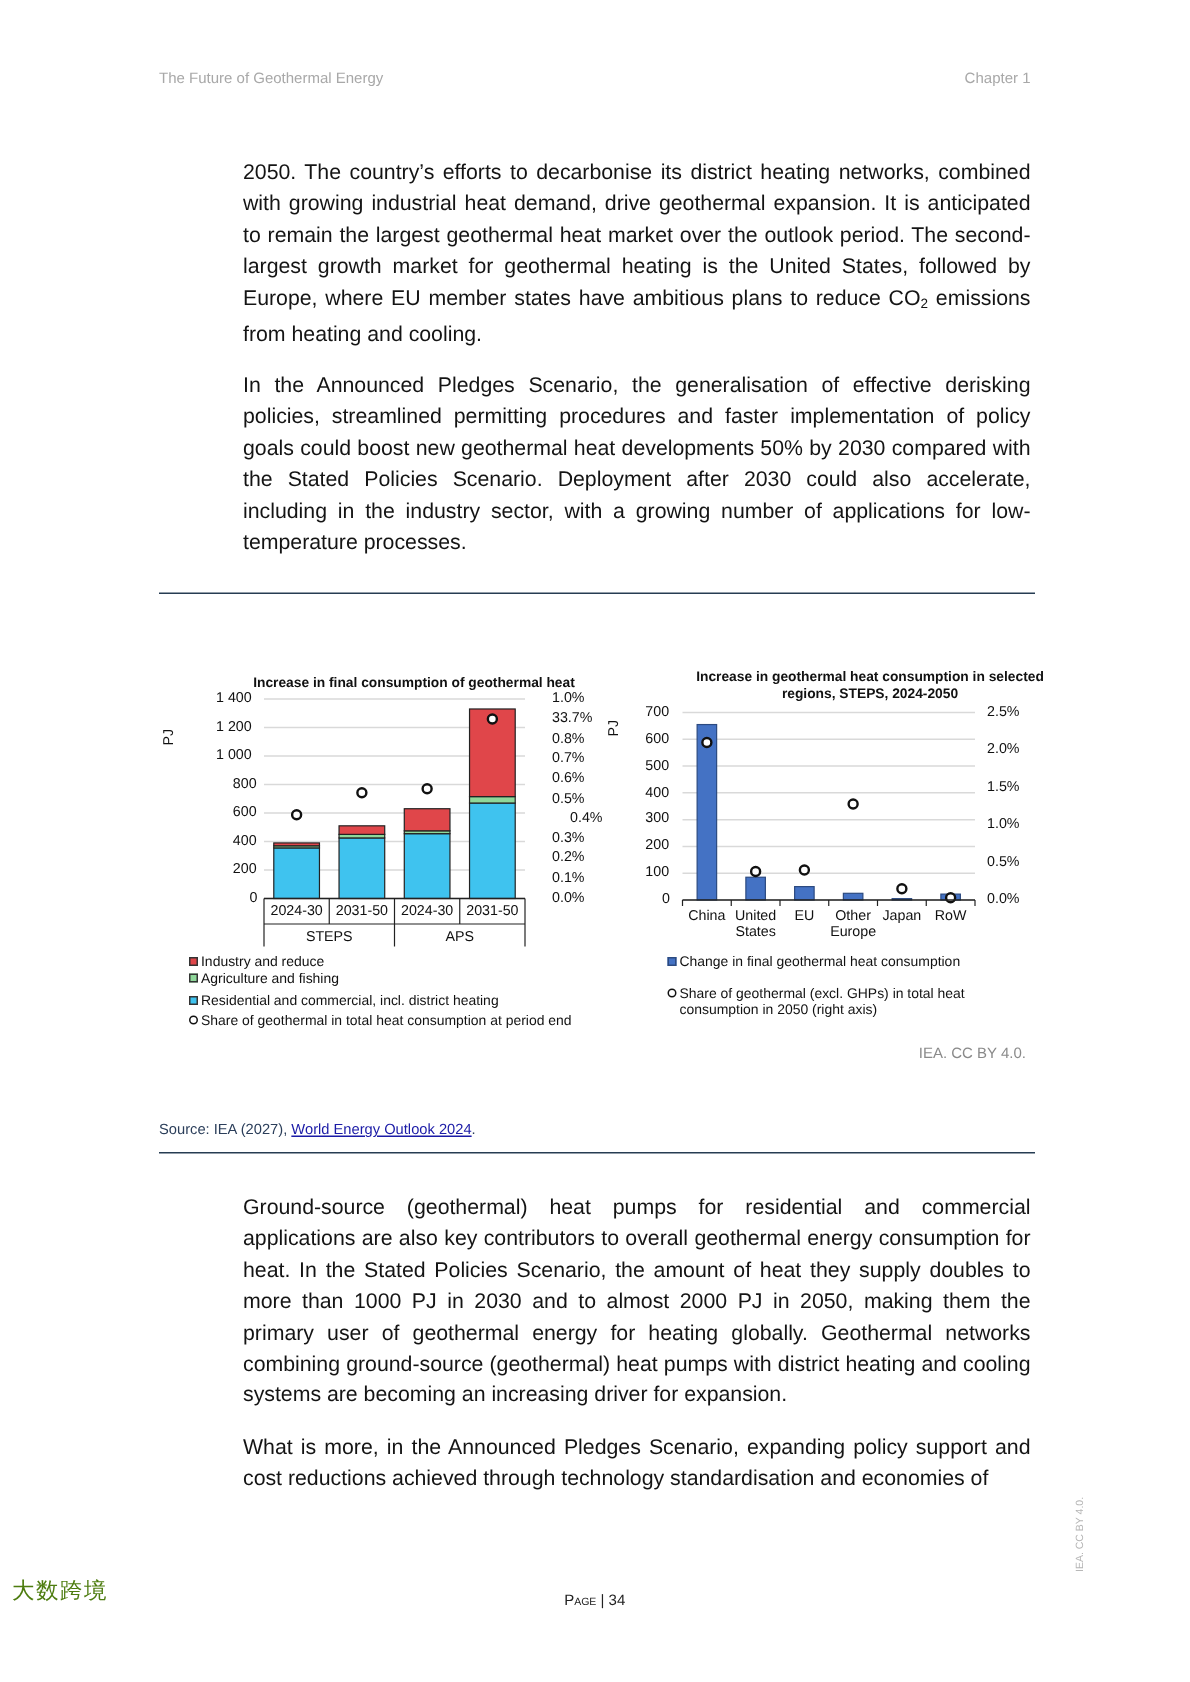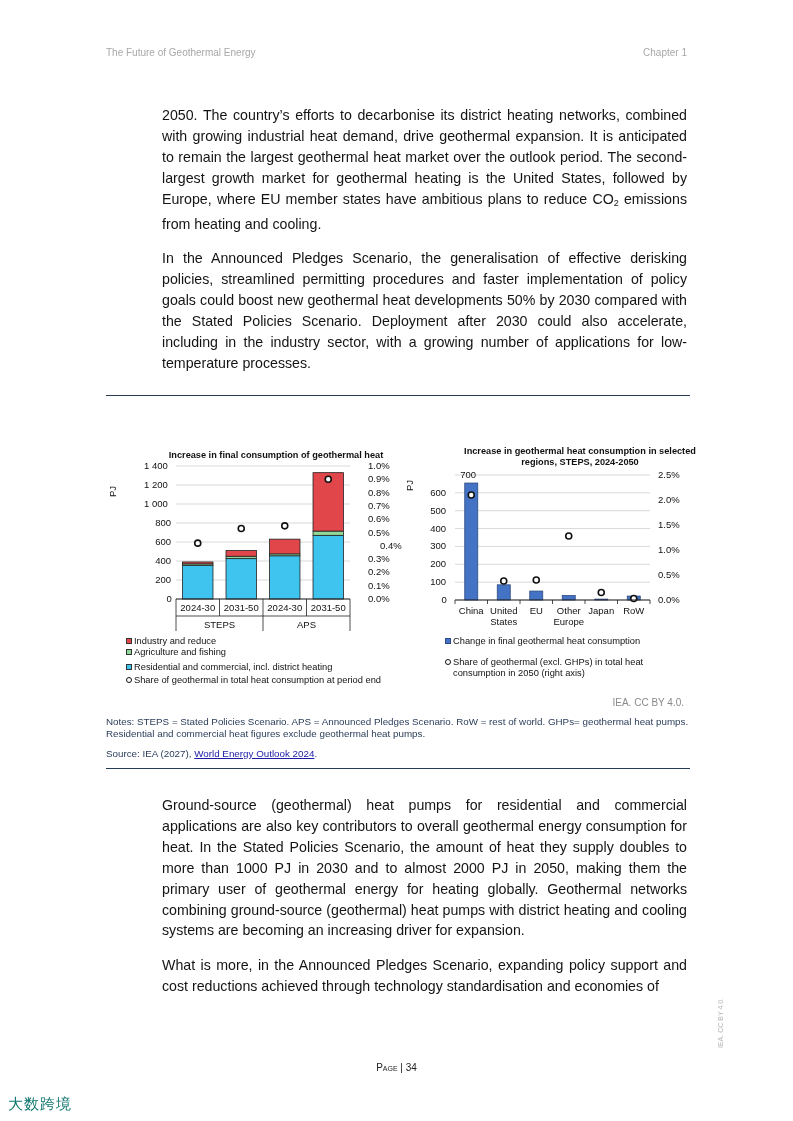--- a/index.html
+++ b/index.html
@@ -31,21 +31,21 @@
 
   .credit { position: absolute; right: 6px; top: 301px; font-size: 10px; color: #8a8a8a; }
   .notes { position: absolute; left: 0; top: 320px; width: 584px; font-size: 9.8px; line-height: 12px; color: #2b3e5a; }
   .source { position: absolute; left: 0; top: 352px; font-size: 9.8px; color: #2b3e5a; }
   .source a { color: #1a1aa6; text-decoration: underline; }
 
   .page-num { position: absolute; top: 1062px; left: 0; width: 793px; text-align: center; font-size: 10px; color: #222; }
   .page-num .sc { font-variant: small-caps; }
   .side-license { position: absolute; left: 717px; top: 1048px; font-size: 7px; color: #b5b5b5;
     transform: rotate(-90deg); transform-origin: left top; white-space: nowrap; }
-  .watermark { position: absolute; left: 8px; top: 1095px; font-size: 15px; color: #0f766e; letter-spacing: 1px; }
+  .watermark { position: absolute; left: 8px; top: 1051px; font-size: 15px; color: #4d7c0f; letter-spacing: 1px; }
 </style>
 </head>
 <body>
 
 <div class="running-header">
   <span>The Future of Geothermal Energy</span>
   <span>Chapter 1</span>
 </div>
 
 <div class="body-text" id="para-block-1">
@@ -152,55 +152,54 @@
         <span class="swatch" style="background:#4472c4; border-color:#2c4a80"></span>
         <span>Change in final geothermal heat consumption</span>
       </div>
     <div class="legend-row" style="left:339px; top:261px; width:230px;">
         <span class="circ"></span>
         <span>Share of geothermal (excl. GHPs) in total heat consumption in 2050 (right axis)</span>
       </div>
   </div>
 
   <div class="credit">IEA. CC BY 4.0.</div>
-  <div class="notes">Notes: STEPS = Stated Policies Scenario. APS = Announced Pledges Scenario. RoW = rest of world. GHPs= geothermal heat pumps. Residential and commercial heat figures exclude geothermal heat pumps.</div>
   <div class="source"><span>Source: IEA (2027), </span><a href="#">World Energy Outlook 2024</a><span>.</span></div>
 <div class="tick" style="left: 60.4px; top: 197px;">0</div>
     <div class="tick" style="left: 49.2px; top: 178px;">200</div>
     <div class="tick" style="left: 49.2px; top: 159px;">400</div>
     <div class="tick" style="left: 49.2px; top: 140px;">600</div>
     <div class="tick" style="left: 49.2px; top: 121px;">800</div>
     <div class="tick" style="left: 38px; top: 102px;">1 000</div>
     <div class="tick" style="left: 38px; top: 83px;">1 200</div>
     <div class="tick" style="left: 38px; top: 64px;">1 400</div>
     <div class="tick" style="left: 262px; top: 197px;">0.0%</div>
     <div class="tick" style="left: 262px; top: 183.7px;">0.1%</div>
     <div class="tick" style="left: 262px; top: 170.4px;">0.2%</div>
     <div class="tick" style="left: 262px; top: 157.1px;">0.3%</div>
     <div class="tick" style="left: 262px; top: 143.8px; margin-left: 12px;">0.4%</div>
     <div class="tick" style="left: 262px; top: 130.5px;">0.5%</div>
     <div class="tick" style="left: 262px; top: 117.2px;">0.6%</div>
     <div class="tick" style="left: 262px; top: 103.9px;">0.7%</div>
     <div class="tick" style="left: 262px; top: 90.6px;">0.8%</div>
-    <div class="tick" style="left: 262px; top: 77.3px;">0.9%</div>
+    <div class="tick" style="left: 262px; top: 77.3px;">33.7%</div>
     <div class="tick" style="left: 262px; top: 64px;">1.0%</div>
     <div class="cat" style="left: 70px; top: 206px; width: 43.5px;">2024-30</div>
     <div class="cat" style="left: 113.5px; top: 206px; width: 43.5px;">2031-50</div>
     <div class="cat" style="left: 157px; top: 206px; width: 43.5px;">2024-30</div>
     <div class="cat" style="left: 200.5px; top: 206px; width: 43.5px;">2031-50</div>
     <div class="cat" style="left: 70px; top: 223px; width: 87px;">STEPS</div>
     <div class="cat" style="left: 157px; top: 223px; width: 87px;">APS</div>
     <div class="tick" style="left: 335.4px; top: 198px;">0</div>
     <div class="tick" style="left: 324.2px; top: 180.143px;">100</div>
     <div class="tick" style="left: 324.2px; top: 162.286px;">200</div>
     <div class="tick" style="left: 324.2px; top: 144.429px;">300</div>
     <div class="tick" style="left: 324.2px; top: 126.571px;">400</div>
     <div class="tick" style="left: 324.2px; top: 108.714px;">500</div>
     <div class="tick" style="left: 324.2px; top: 90.8571px;">600</div>
-    <div class="tick" style="left: 324.2px; top: 73px; margin-left: 30px;">700</div>
+    <div class="tick" style="left: 324.2px; top: 73px;">700</div>
     <div class="tick" style="left: 552px; top: 198px;">0.0%</div>
     <div class="tick" style="left: 552px; top: 173px;">0.5%</div>
     <div class="tick" style="left: 552px; top: 148px;">1.0%</div>
     <div class="tick" style="left: 552px; top: 123px;">1.5%</div>
     <div class="tick" style="left: 552px; top: 98px;">2.0%</div>
     <div class="tick" style="left: 552px; top: 73px;">2.5%</div>
     <div class="cat" style="left: 345px; top: 209px; width: 40.5px; white-space: pre-line;">China</div>
     <div class="cat" style="left: 377.5px; top: 209px; width: 40.5px; white-space: pre-line;">United
 States</div>
     <div class="cat" style="left: 410px; top: 209px; width: 40.5px; white-space: pre-line;">EU</div>

